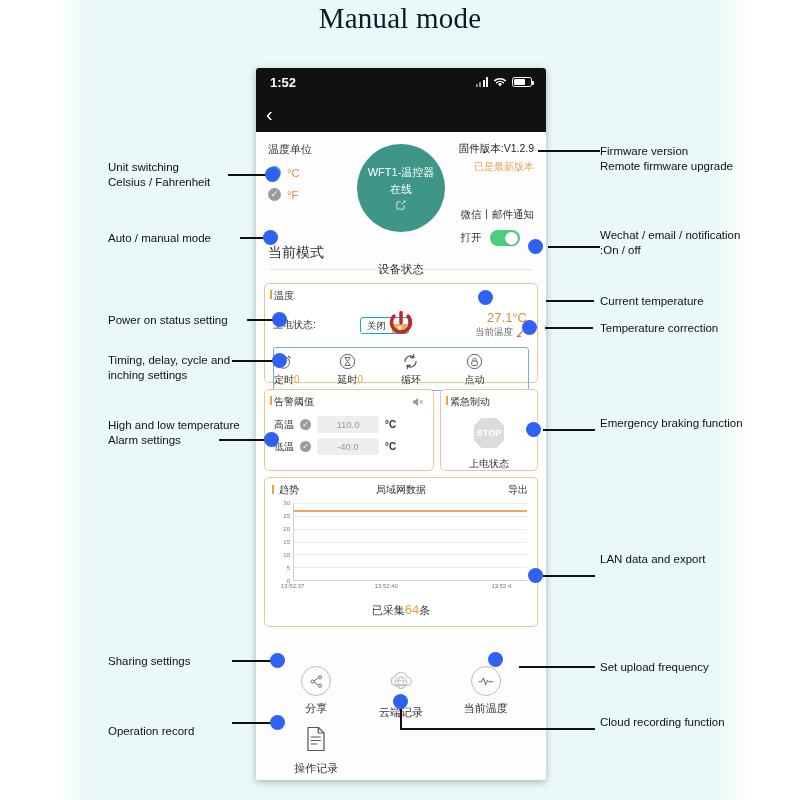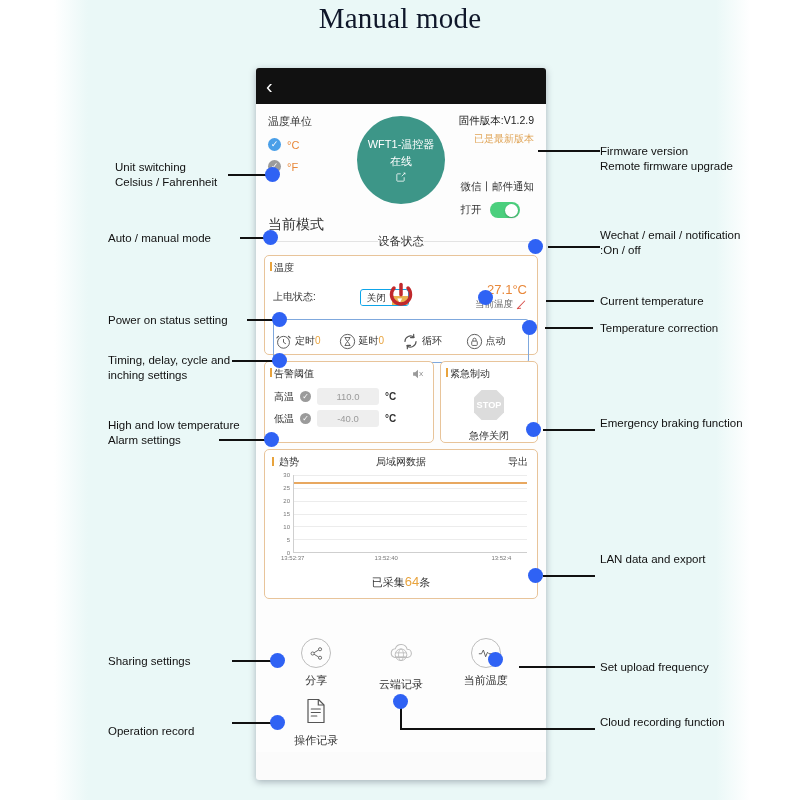--- a/index.html
+++ b/index.html
@@ -123,21 +123,21 @@
 
   .pwr { position:absolute; left:50%; transform:translateX(-50%); top:4px; }
   .curtemp { position:absolute; right:10px; top:3px; text-align:right;}
   .curtemp .t1 { font-size:13px; color:#e8883a; }
   .curtemp .t2 { font-size:9.5px; color:#666; display:flex; align-items:center; gap:3px; justify-content:flex-end;}
 
   .fnrow {
     margin: 2px 8px 7px 8px; border:1px solid #7fa8dd; border-radius:3px;
     display:flex; height:44px; align-items:center;
   }
-  .fn { flex:1; display:flex; flex-direction:row; align-items:center; gap:2px; }
+  .fn { flex:1; display:flex; flex-direction:column; align-items:flex-start; gap:2px; }
   .fn .t { font-size:10px; color:#333; }
   .fn .t em { font-style:normal; color:#e8a33d; }
 
   
   .two-col { display:flex; gap:6px; margin: 6px 8px 0 8px; }
   .col-a { flex: 1.75; border:1px solid #e8c49a; border-radius:5px; background:#fff; height: 82px; position:relative;}
   .col-b { flex: 1; border:1px solid #e8c49a; border-radius:5px; background:#fff; height: 82px; position:relative;}
   .alarm-line { display:flex; align-items:center; gap:6px; padding: 0 0 0 9px; margin-top: 5px;}
   .alarm-line .nm { font-size:10px; color:#333; }
   .chk-g { width:11px; height:11px; border-radius:50%; background:#9b9b9b; color:#fff; font-size:8px; display:flex;align-items:center;justify-content:center;}
@@ -180,20 +180,39 @@
 </style>
 </head>
 <body>
 
 <div id="bgband"></div>
 
 <div id="page-title">Manual mode</div>
 
 <div id="phone">
 
+  <div class="statusbar">
+    <span>1:52</span>
+    <span class="sb-right">
+      <span class="bars">
+          <i></i>
+          <i></i>
+          <i></i>
+          <i></i>
+        </span>
+      <svg width="14" height="11" viewBox="0 0 14 11">
+        <path d="M7 9.4 L9 6.9 A3.2 3.2 0 0 0 5 6.9 Z" fill="#fff"></path>
+        <path d="M1.6 3.6 A8.5 8.5 0 0 1 12.4 3.6" stroke="#fff" stroke-width="1.5" fill="none" stroke-linecap="round"></path>
+        <path d="M3.5 5.8 A5.5 5.5 0 0 1 10.5 5.8" stroke="#fff" stroke-width="1.4" fill="none" stroke-linecap="round"></path>
+      </svg>
+      <span class="batt">
+          <i></i>
+        </span>
+    </span>
+  </div>
 
   <div class="navbar">
     <span class="back">‹</span>
   </div>
 
   <div class="phone-body">
 
     <div class="top-area">
       <div class="lbl">温度单位</div>
 
@@ -334,21 +353,21 @@
         </div>
       </div>
 
       <div class="col-b">
         <div class="card-head">紧急制动</div>
         <div class="estop">
           <svg width="40" height="40" viewBox="0 0 48 48">
             <polygon points="15,6 33,6 42,15 42,33 33,42 15,42 6,33 6,15" fill="#dcdcdc"></polygon>
             <text x="24" y="28" font-size="11" font-family="Liberation Sans, sans-serif" font-weight="bold" fill="#ffffff" text-anchor="middle">STOP</text>
           </svg>
-          <span class="cap">急停关闭</span>
+          <span class="cap">上电状态</span>
         </div>
       </div>
     </div>
 
     <div class="trend">
       <div class="trend-head">
         <span class="t1">趋势</span>
         <span class="t2">局域网数据</span>
         <span class="t3">导出</span>
       </div>
@@ -425,21 +444,21 @@
           <span class="cap">操作记录</span>
         </div>
         <div class="bitem"></div>
         <div class="bitem"></div>
       </div>
     </div>
 
   </div>
 </div>
 
-<div class="ann" style="left:108px; top:160px; width:150px;margin-left:7px;">
+<div class="ann" style="left:108px; top:160px; width:150px;">
   <div style="white-space:pre-line">Unit switching
 Celsius / Fahrenheit</div>
 </div>
 <div class="ln-h" style="left:228px; top:174px; width:42px;"></div>
 <div class="dot" style="left:265px; top:167px;"></div>
 
 <div class="ann" style="left:108px; top:231px; width:160px;">
   <div style="white-space:pre-line">Auto / manual mode</div>
 </div>
 <div class="ln-h" style="left:240px; top:237px; width:30px;"></div>

